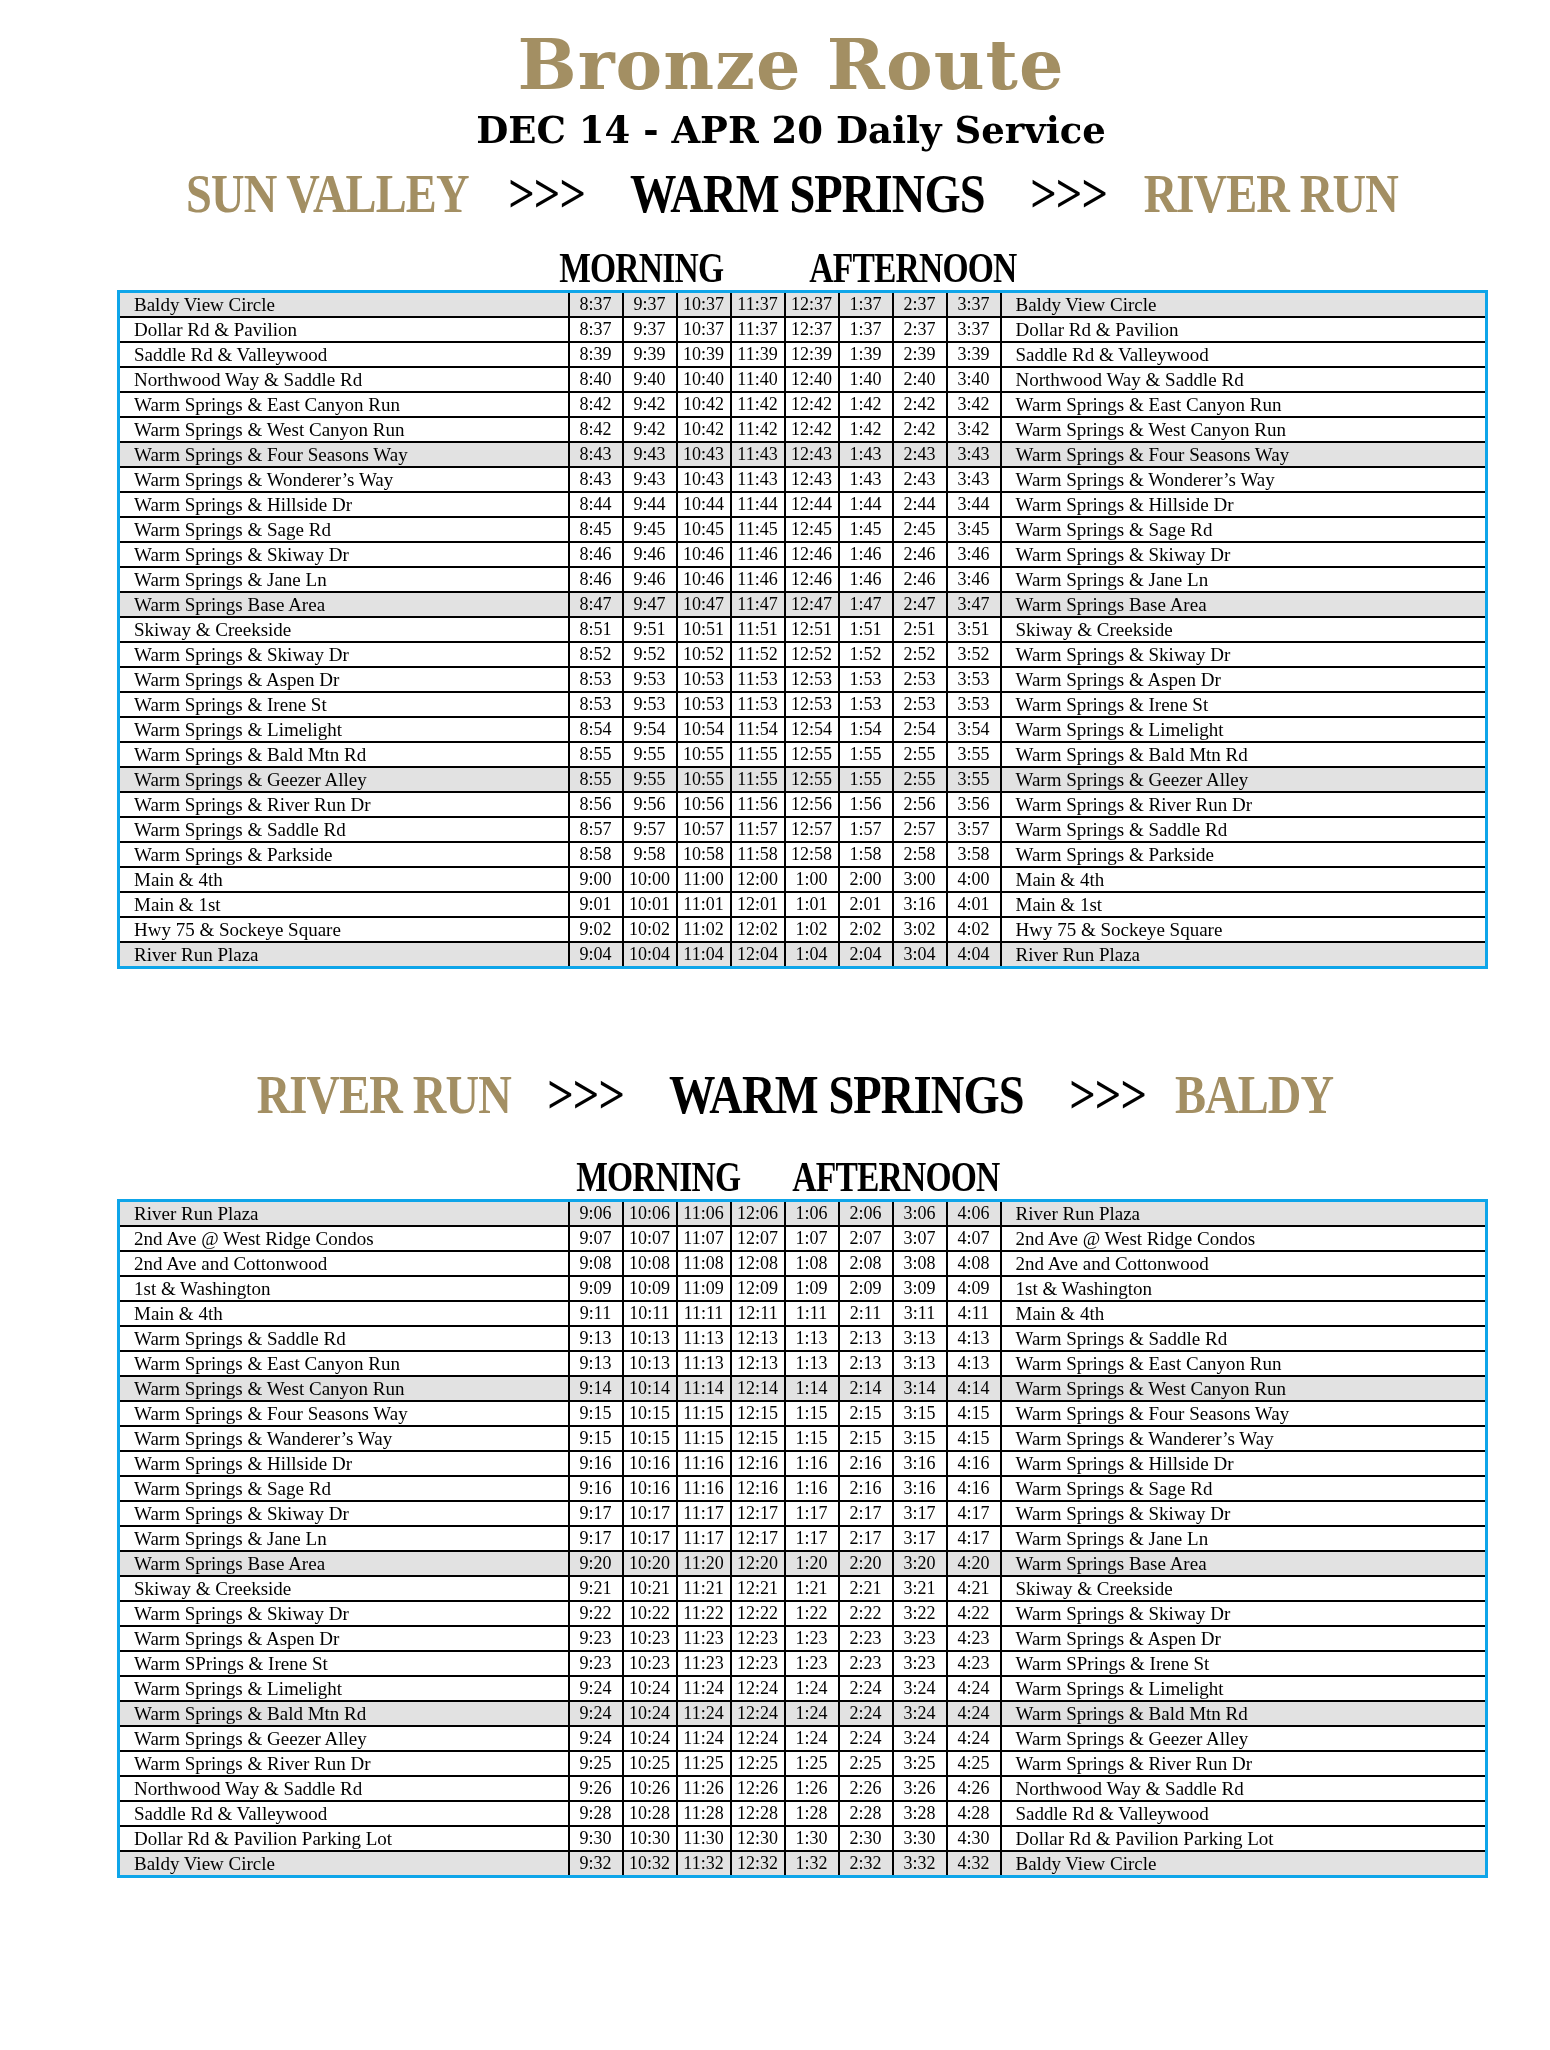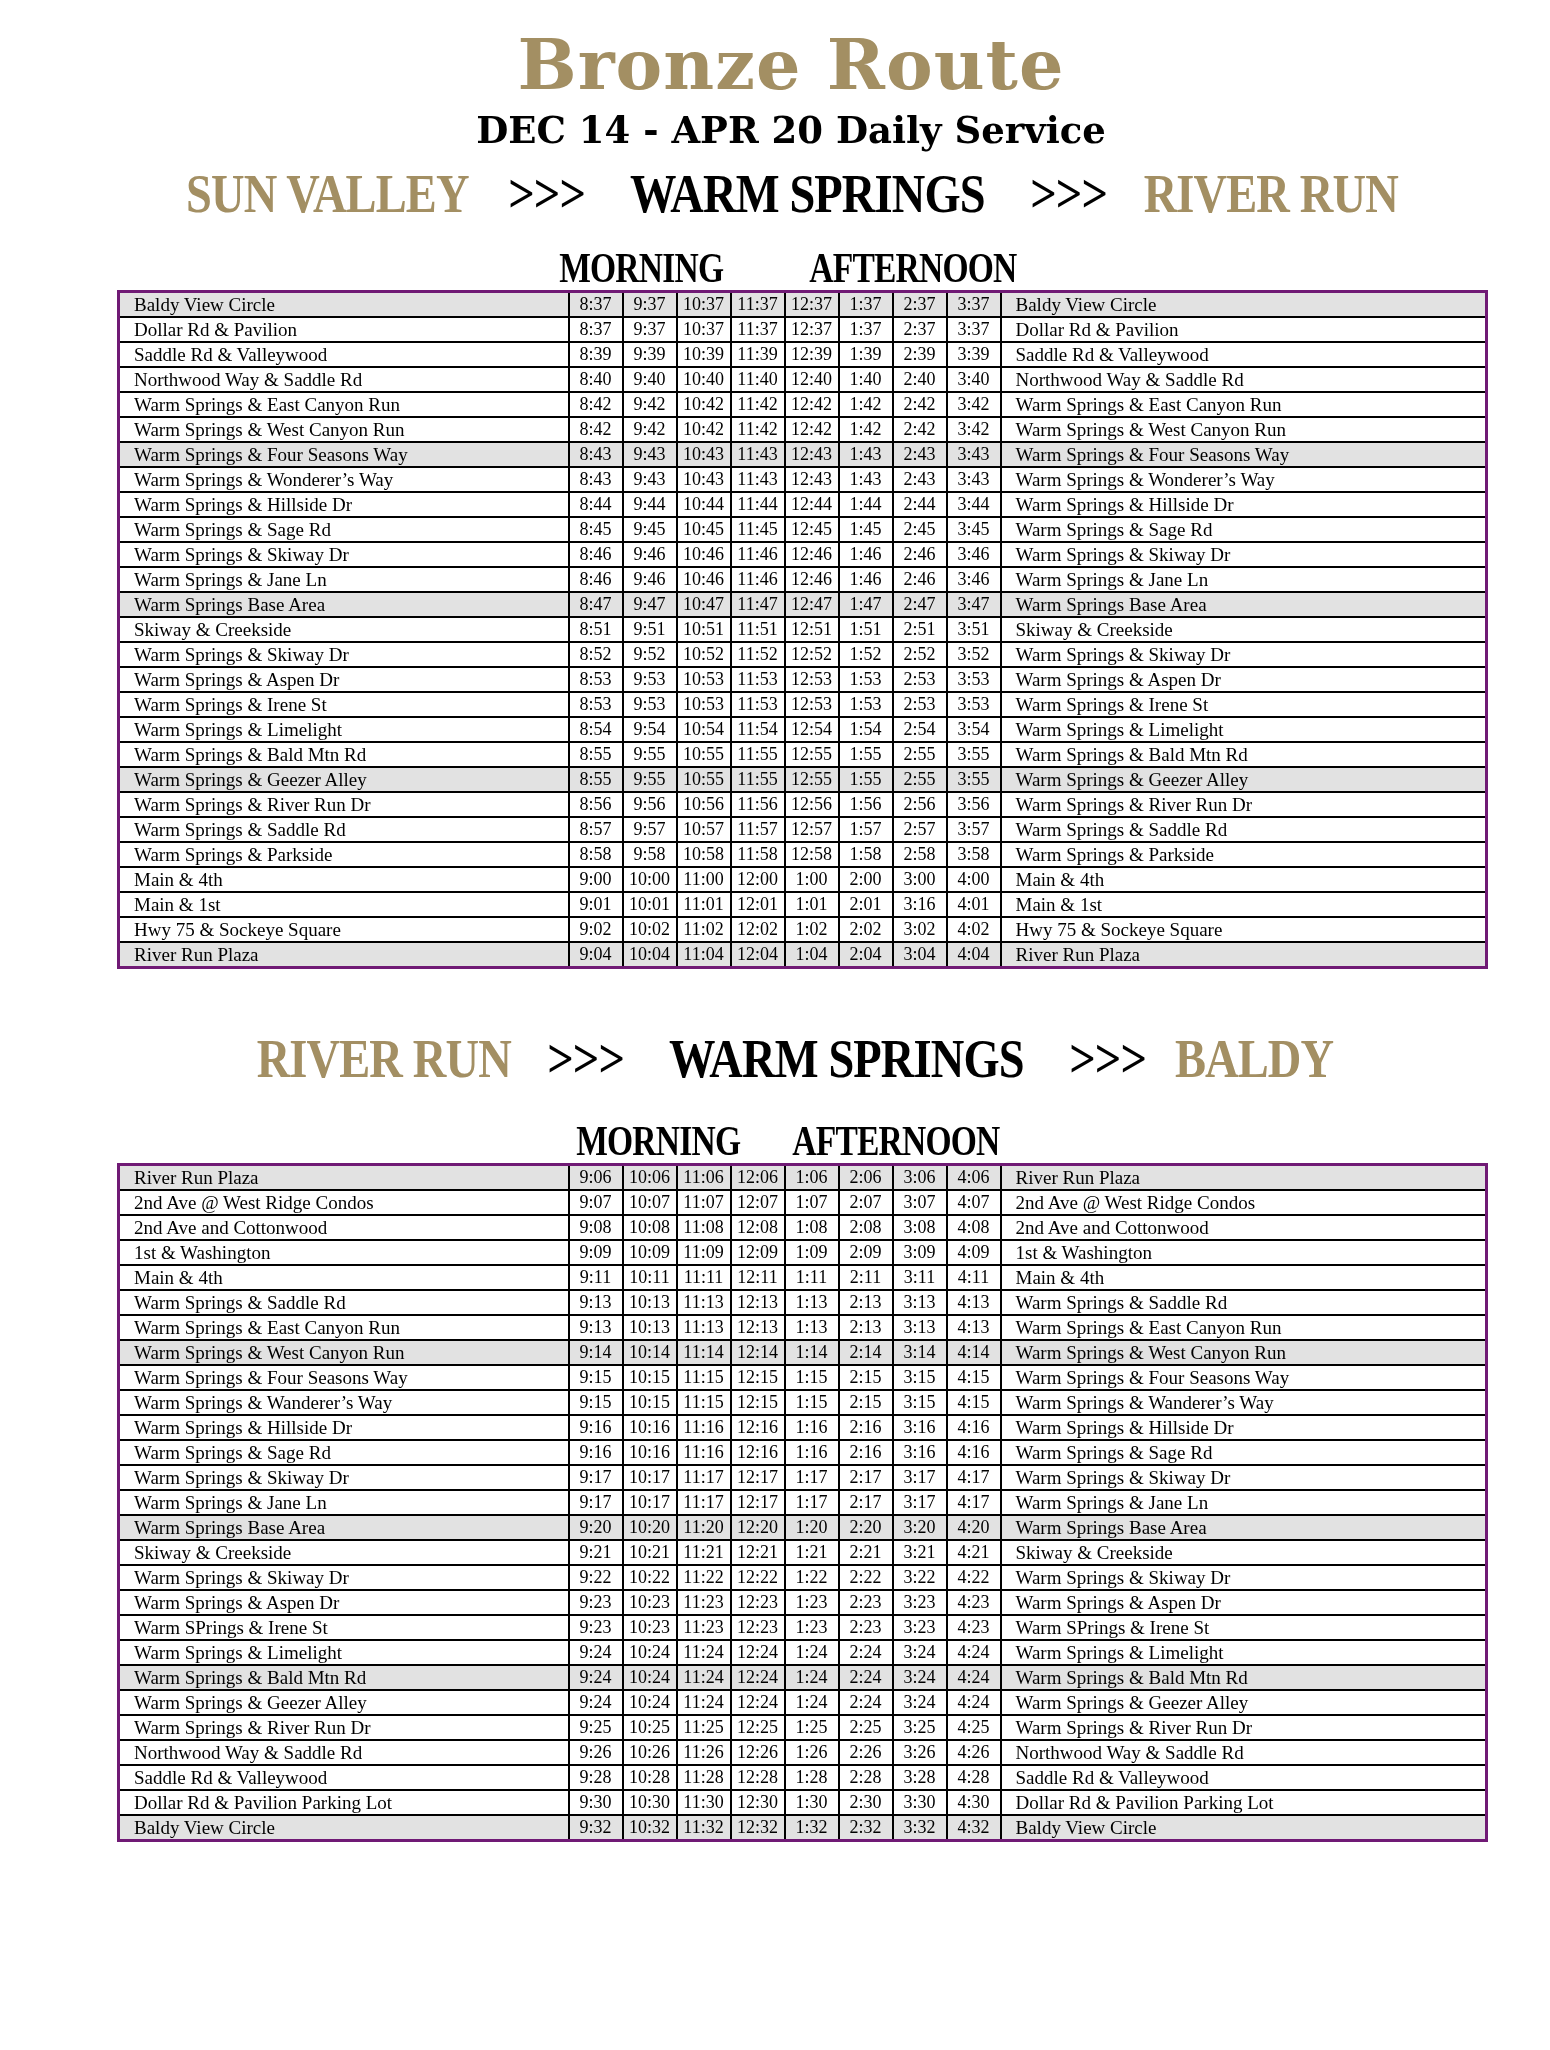--- a/index.html
+++ b/index.html
@@ -55,31 +55,31 @@
     text-align: center;
     font-weight: 700;
     font-size: 43px;
     line-height: 44px;
     margin-top: 26px;
     white-space: nowrap;
   }
   .period-header .seg { display: inline-block; transform: scaleX(0.78); transform-origin: center; letter-spacing: -1px; }
   .period-header.with-gap .seg.morning { margin-right: 34px; }
 
-  .section-2 .route-header { margin-top: 64px; }
+  .section-2 .route-header { margin-top: 100px; }
   .section-2 .period-header { margin-top: 34px; }
 
   
   table.schedule {
     border-collapse: collapse;
     table-layout: fixed;
     width: 1368px;
     margin-left: 85px;
     margin-top: 0;
-    border: 3px solid #701a75;
+    border: 3px solid #0ea5e9;
     font-size: 19px;
   }
   table.schedule td {
     border: 2px solid #000;
     height: 24px;
     line-height: 23px;
     white-space: nowrap;
     overflow: hidden;
     background: #ffffff;
   }

